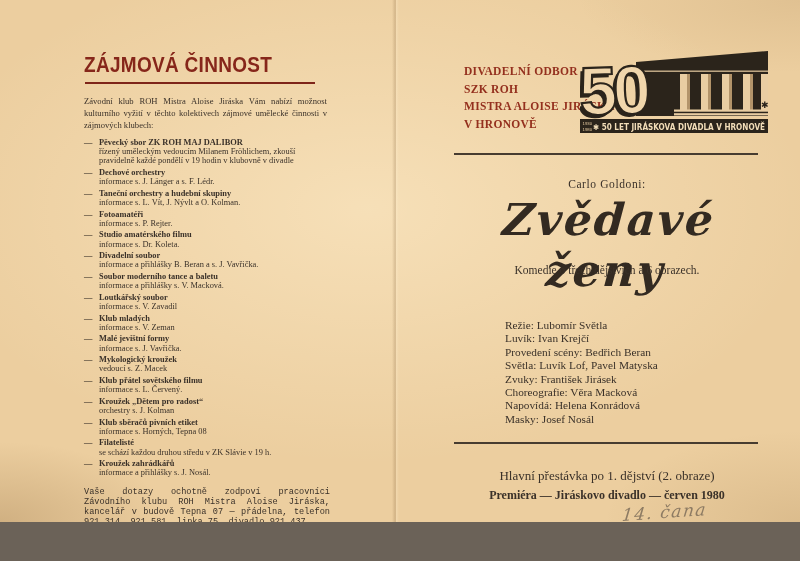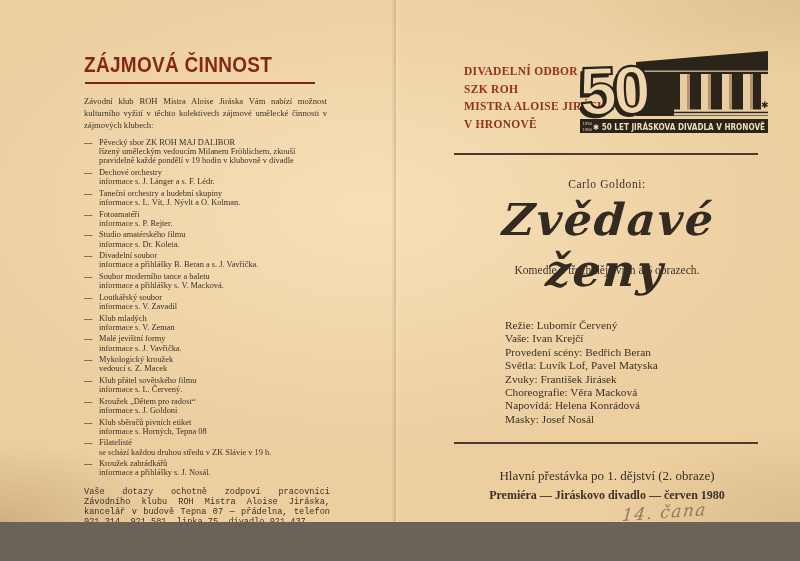--- a/index.html
+++ b/index.html
@@ -19,21 +19,21 @@
 
   
   .page-left{position:absolute;left:84px;top:52px;width:252px;}
   .pl-heading{font-family:"Liberation Sans",sans-serif;font-weight:700;font-size:19px;
     color:#86261a;letter-spacing:.3px;transform:scaleY(1.18);transform-origin:left top;margin:0;}
   .pl-rule{height:2px;background:#7e2519;width:230px;margin:8px 0 11px 1px;}
   .pl-intro{font-size:8.6px;line-height:12px;text-align:justify;width:243px;margin:0 0 7px 0;}
   .pl-item{display:flex;margin-bottom:2.4px;font-size:8.4px;line-height:9.2px;width:247px;}
   .pl-dash{width:15px;flex:none;font-weight:700;}
   .pl-body{flex:1;}
-  .pl-title{font-weight:400;}
+  .pl-title{font-weight:700;}
   .pl-detail{}
   .pl-footer{font-size:8.6px;line-height:10px;text-align:justify;width:246px;margin-top:9px;font-family:Liberation Mono, monospace;}
 
   
   .page-right{position:absolute;left:450px;top:58px;width:314px;height:500px;}
   .org{position:absolute;left:4px;top:5px;font-weight:700;font-size:11.5px;line-height:17.5px;
     color:#94301e;letter-spacing:.3px;margin-left:10px;}
   .logo{position:absolute;left:130px;top:-10px;width:188px;height:90px;}
   .rule{position:absolute;left:4px;width:304px;height:1.6px;background:#473c30;}
   .rule1{top:95px;}
@@ -105,21 +105,21 @@
     <div class="pl-item">
         <span class="pl-dash">—</span>
         <span class="pl-body"><span class="pl-title">Mykologický kroužek</span><br><span class="pl-detail">vedoucí s. Z. Macek</span></span>
       </div>
     <div class="pl-item">
         <span class="pl-dash">—</span>
         <span class="pl-body"><span class="pl-title">Klub přátel sovětského filmu</span><br><span class="pl-detail">informace s. L. Červený.</span></span>
       </div>
     <div class="pl-item">
         <span class="pl-dash">—</span>
-        <span class="pl-body"><span class="pl-title">Kroužek „Dětem pro radost“</span><br><span class="pl-detail">informace s. J. Goldoni</span></span>
+        <span class="pl-body"><span class="pl-title">Kroužek „Dětem pro radost“</span><br><span class="pl-detail">orchestry s. J. Kolman</span></span>
       </div>
     <div class="pl-item">
         <span class="pl-dash">—</span>
         <span class="pl-body"><span class="pl-title">Klub sběračů pivních etiket</span><br><span class="pl-detail">informace s. Horných, Tepna 08</span></span>
       </div>
     <div class="pl-item">
         <span class="pl-dash">—</span>
         <span class="pl-body"><span class="pl-title">Filatelisté</span><br><span class="pl-detail">se schází každou druhou středu v ZK Slávie v 19 h.</span></span>
       </div>
     <div class="pl-item">
@@ -172,22 +172,22 @@
       </g>
     </svg>
 
     <div class="rule rule1"></div>
 
     <div class="author">Carlo Goldoni:</div>
     <div class="play-title">Zvědavé ženy</div>
     <div class="subtitle">Komedie o třech dějstvích a 6 obrazech.</div>
 
     <div class="credits">
-      <div class="credit-row"><span>Režie:</span> <span>Lubomír Červený</span></div>
-      <div class="credit-row"><span>Vaše:</span> <span>Ivan Krejčí</span></div>
+      <div class="credit-row"><span>Režie:</span> <span>Lubomír Světla</span></div>
+      <div class="credit-row"><span>Luvík:</span> <span>Ivan Krejčí</span></div>
       <div class="credit-row"><span>Provedení scény:</span> <span>Bedřich Beran</span></div>
       <div class="credit-row"><span>Světla:</span> <span>Luvík Lof, Pavel Matyska</span></div>
       <div class="credit-row"><span>Zvuky:</span> <span>František Jirásek</span></div>
       <div class="credit-row"><span>Choreografie:</span> <span>Věra Macková</span></div>
       <div class="credit-row"><span>Napovídá:</span> <span>Helena Konrádová</span></div>
       <div class="credit-row"><span>Masky:</span> <span>Josef Nosál</span></div>
     </div>
 
     <div class="rule rule2"></div>
 

